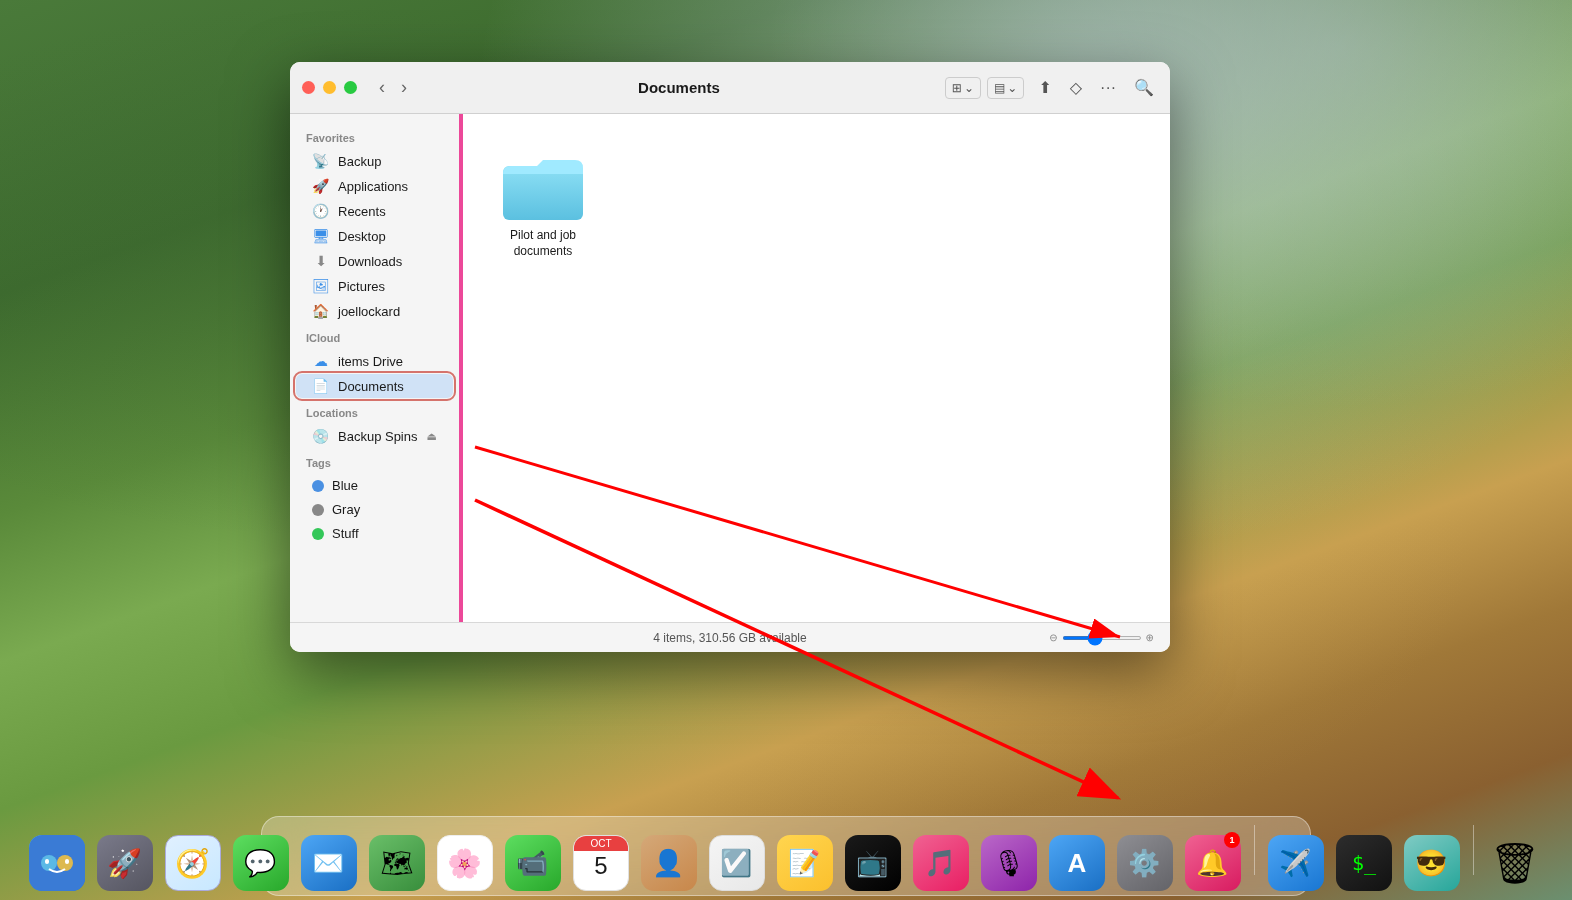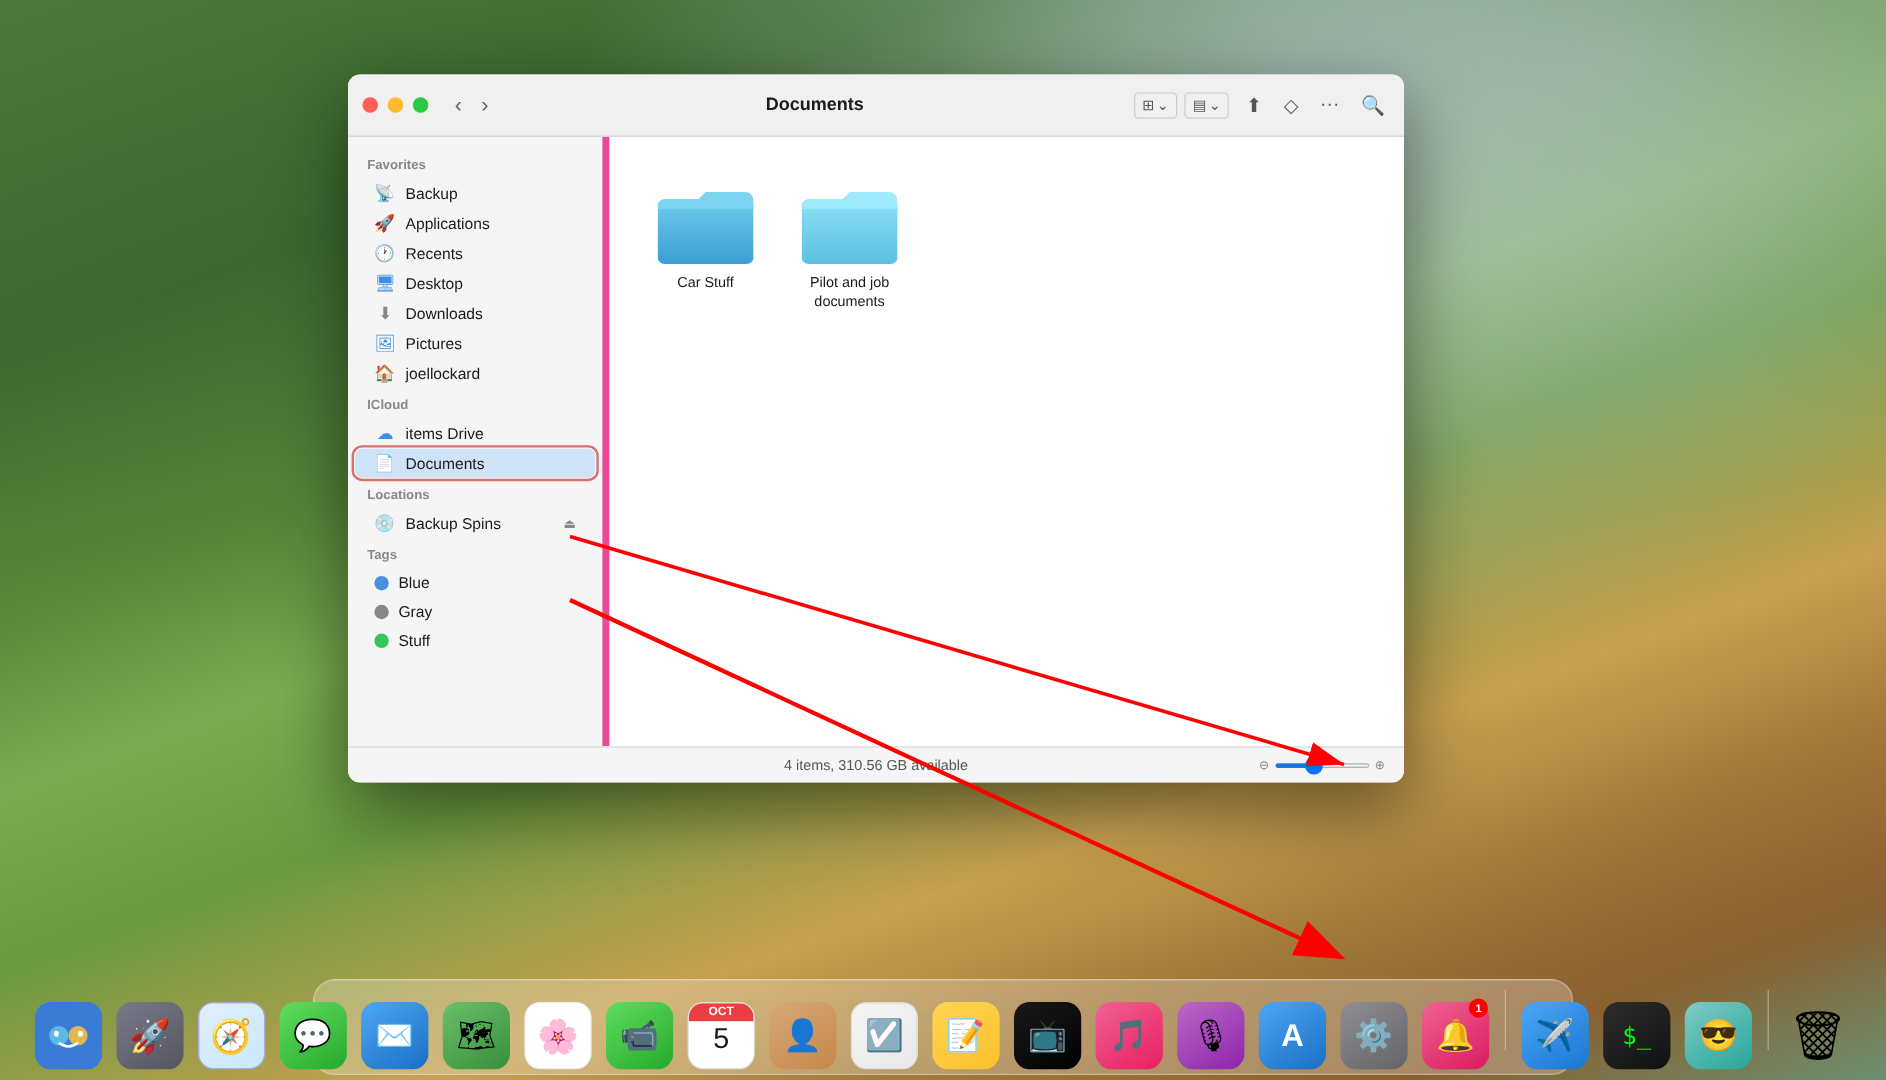--- a/index.html
+++ b/index.html
@@ -123,23 +123,23 @@
 
     
     .window-body {
       display: flex;
       flex: 1;
       overflow: hidden;
     }
 
     
     .sidebar {
-      width: 218px;
+      width: 173px;
       background: #f5f5f5;
-      border-right: 6px solid #ec4899;
+      border-right: 4px solid #ec4899;
       overflow-y: auto;
       flex-shrink: 0;
       padding: 10px 0;
     }
 
     .sidebar-section-label {
       font-size: 11px;
       font-weight: 600;
       color: #888;
       padding: 8px 16px 4px;
@@ -483,35 +483,20 @@
       <div class="sidebar-item">
         <div class="sidebar-color-dot" style="background:#34c759;"></div>
         <span>Stuff</span>
       </div>
     </div>
 
     <div class="main-content">
       <div class="files-grid">
 
 
-        <div class="file-item">
-          <div class="folder-icon">
-            <svg viewBox="0 0 80 68" xmlns="http://www.w3.org/2000/svg">
-              <defs>
-                <linearGradient id="fg2" x1="0" y1="0" x2="0" y2="1">
-                  <stop offset="0%" stop-color="#6fcaed"></stop>
-                  <stop offset="100%" stop-color="#3a9fd4"></stop>
-                </linearGradient>
-              </defs>
-              <rect x="0" y="14" width="80" height="54" rx="6" ry="6" fill="url(#fg2)"></rect>
-              <path d="M0,22 Q0,14 8,14 L34,14 L40,8 L72,8 Q80,8 80,16 L80,22 Z" fill="#7dd4f0"></path>
-            </svg>
-          </div>
-          <span class="file-label">Car Stuff</span>
-        </div>
 
 
         <div class="file-item">
           <div class="folder-icon">
             <svg viewBox="0 0 80 68" xmlns="http://www.w3.org/2000/svg">
               <defs>
                 <linearGradient id="fg4" x1="0" y1="0" x2="0" y2="1">
                   <stop offset="0%" stop-color="#8de0f5"></stop>
                   <stop offset="100%" stop-color="#5bc0e0"></stop>
                 </linearGradient>
@@ -605,21 +590,21 @@
   </div>
 
   <div class="dock-item">
     <div class="dock-icon icon-facetime" style="display:flex;align-items:center;justify-content:center;">
       <span style="font-size:26px;">📹</span>
     </div>
   </div>
 
   <div class="dock-item">
     <div class="dock-icon" style="background:#fff;border:1px solid #e0e0e0;border-radius:13px;display:flex;flex-direction:column;align-items:center;justify-content:flex-start;overflow:hidden;">
-      <div style="background:#e84040;width:100%;text-align:center;color:white;font-size:10px;font-weight:700;padding:2px 0;">OCT</div>
+      <div style="background:#e84040;width:100%;text-align:center;color:white;font-size:10px;font-weight:400;padding:2px 0;">OCT</div>
       <div style="font-size:24px;font-weight:300;color:#1a1a1a;line-height:1.1;padding-top:2px;">5</div>
     </div>
   </div>
 
   <div class="dock-item">
     <div class="dock-icon" style="background:linear-gradient(145deg,#d4a878,#c8874a);display:flex;align-items:center;justify-content:center;">
       <span style="font-size:26px;">👤</span>
     </div>
   </div>
 

